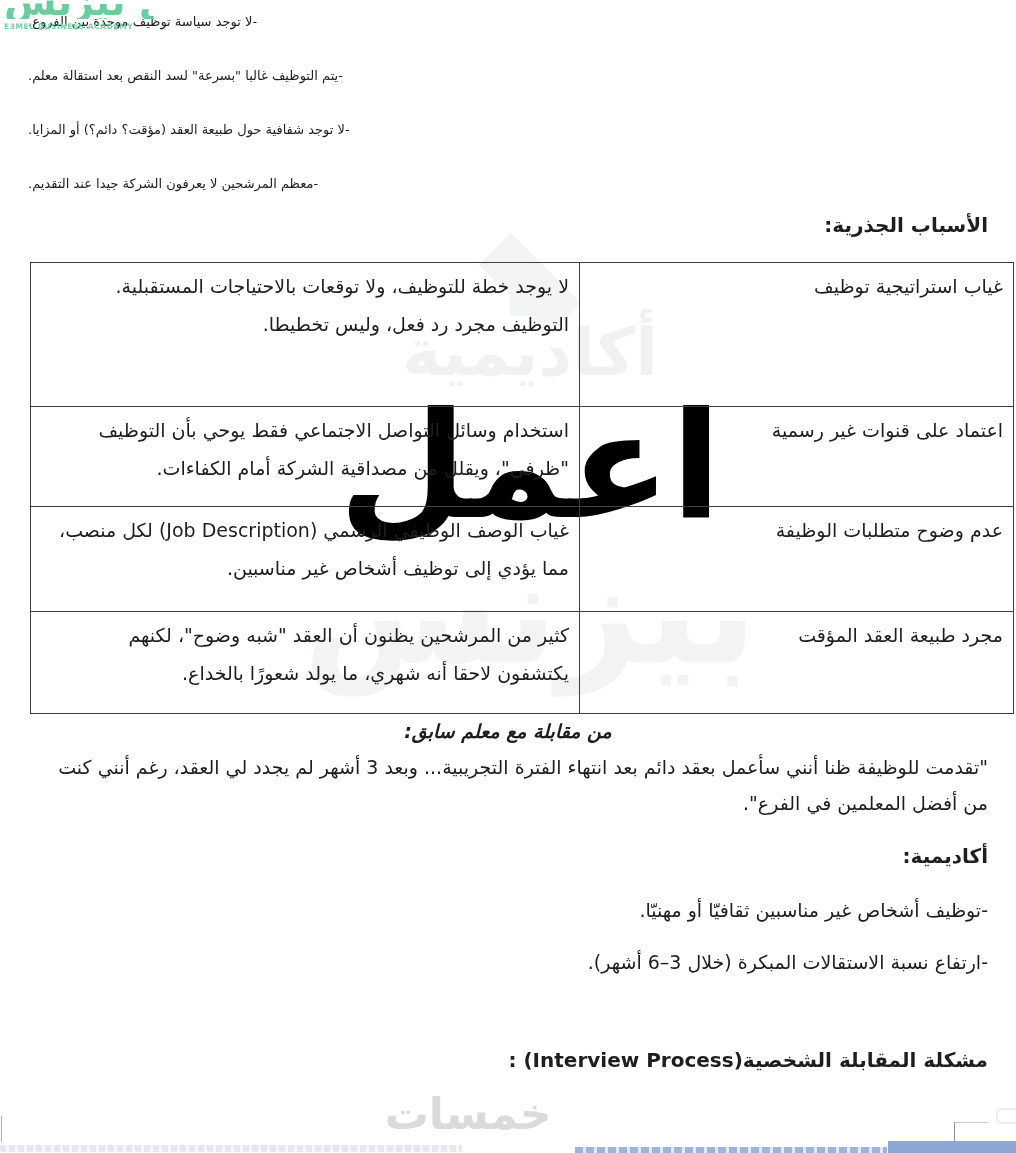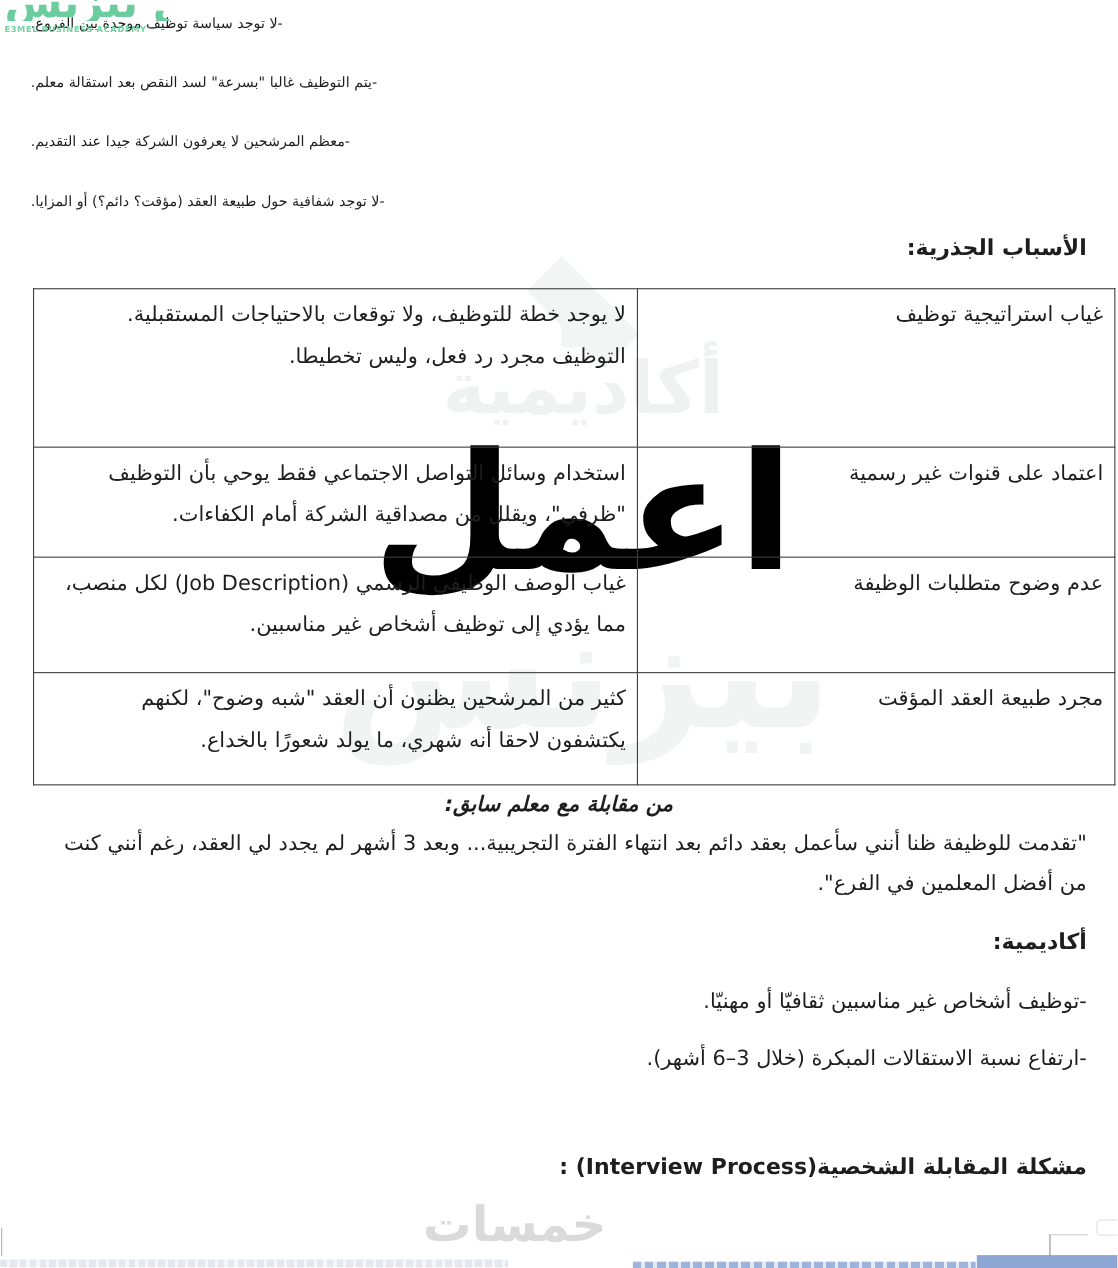--- a/index.html
+++ b/index.html
@@ -121,22 +121,22 @@
 <div class="abs logo-block">
   <div class="logo-mark">
     <span>اعمل بيزنس</span>
   </div>
   <div class="logo-tagline">E3MEL BUSINESS ACADEMY</div>
 </div>
 
 <div class="abs intro-bullets">
   <p>-لا توجد سياسة توظيف موحدة بين الفروع.</p>
   <p>-يتم التوظيف غالبا "بسرعة" لسد النقص بعد استقالة معلم.</p>
+  <p>-لا توجد شفافية حول طبيعة العقد (مؤقت؟ دائم؟) أو المزايا.</p>
   <p>-معظم المرشحين لا يعرفون الشركة جيدا عند التقديم.</p>
-  <p>-لا توجد شفافية حول طبيعة العقد (مؤقت؟ دائم؟) أو المزايا.</p>
 </div>
 
 <div class="abs section-heading root-heading">الأسباب الجذرية:</div>
 
 <table class="abs causes-table">
   <colgroup>
       <col class="c-cause">
       <col class="c-desc">
     </colgroup>
   <tbody>

